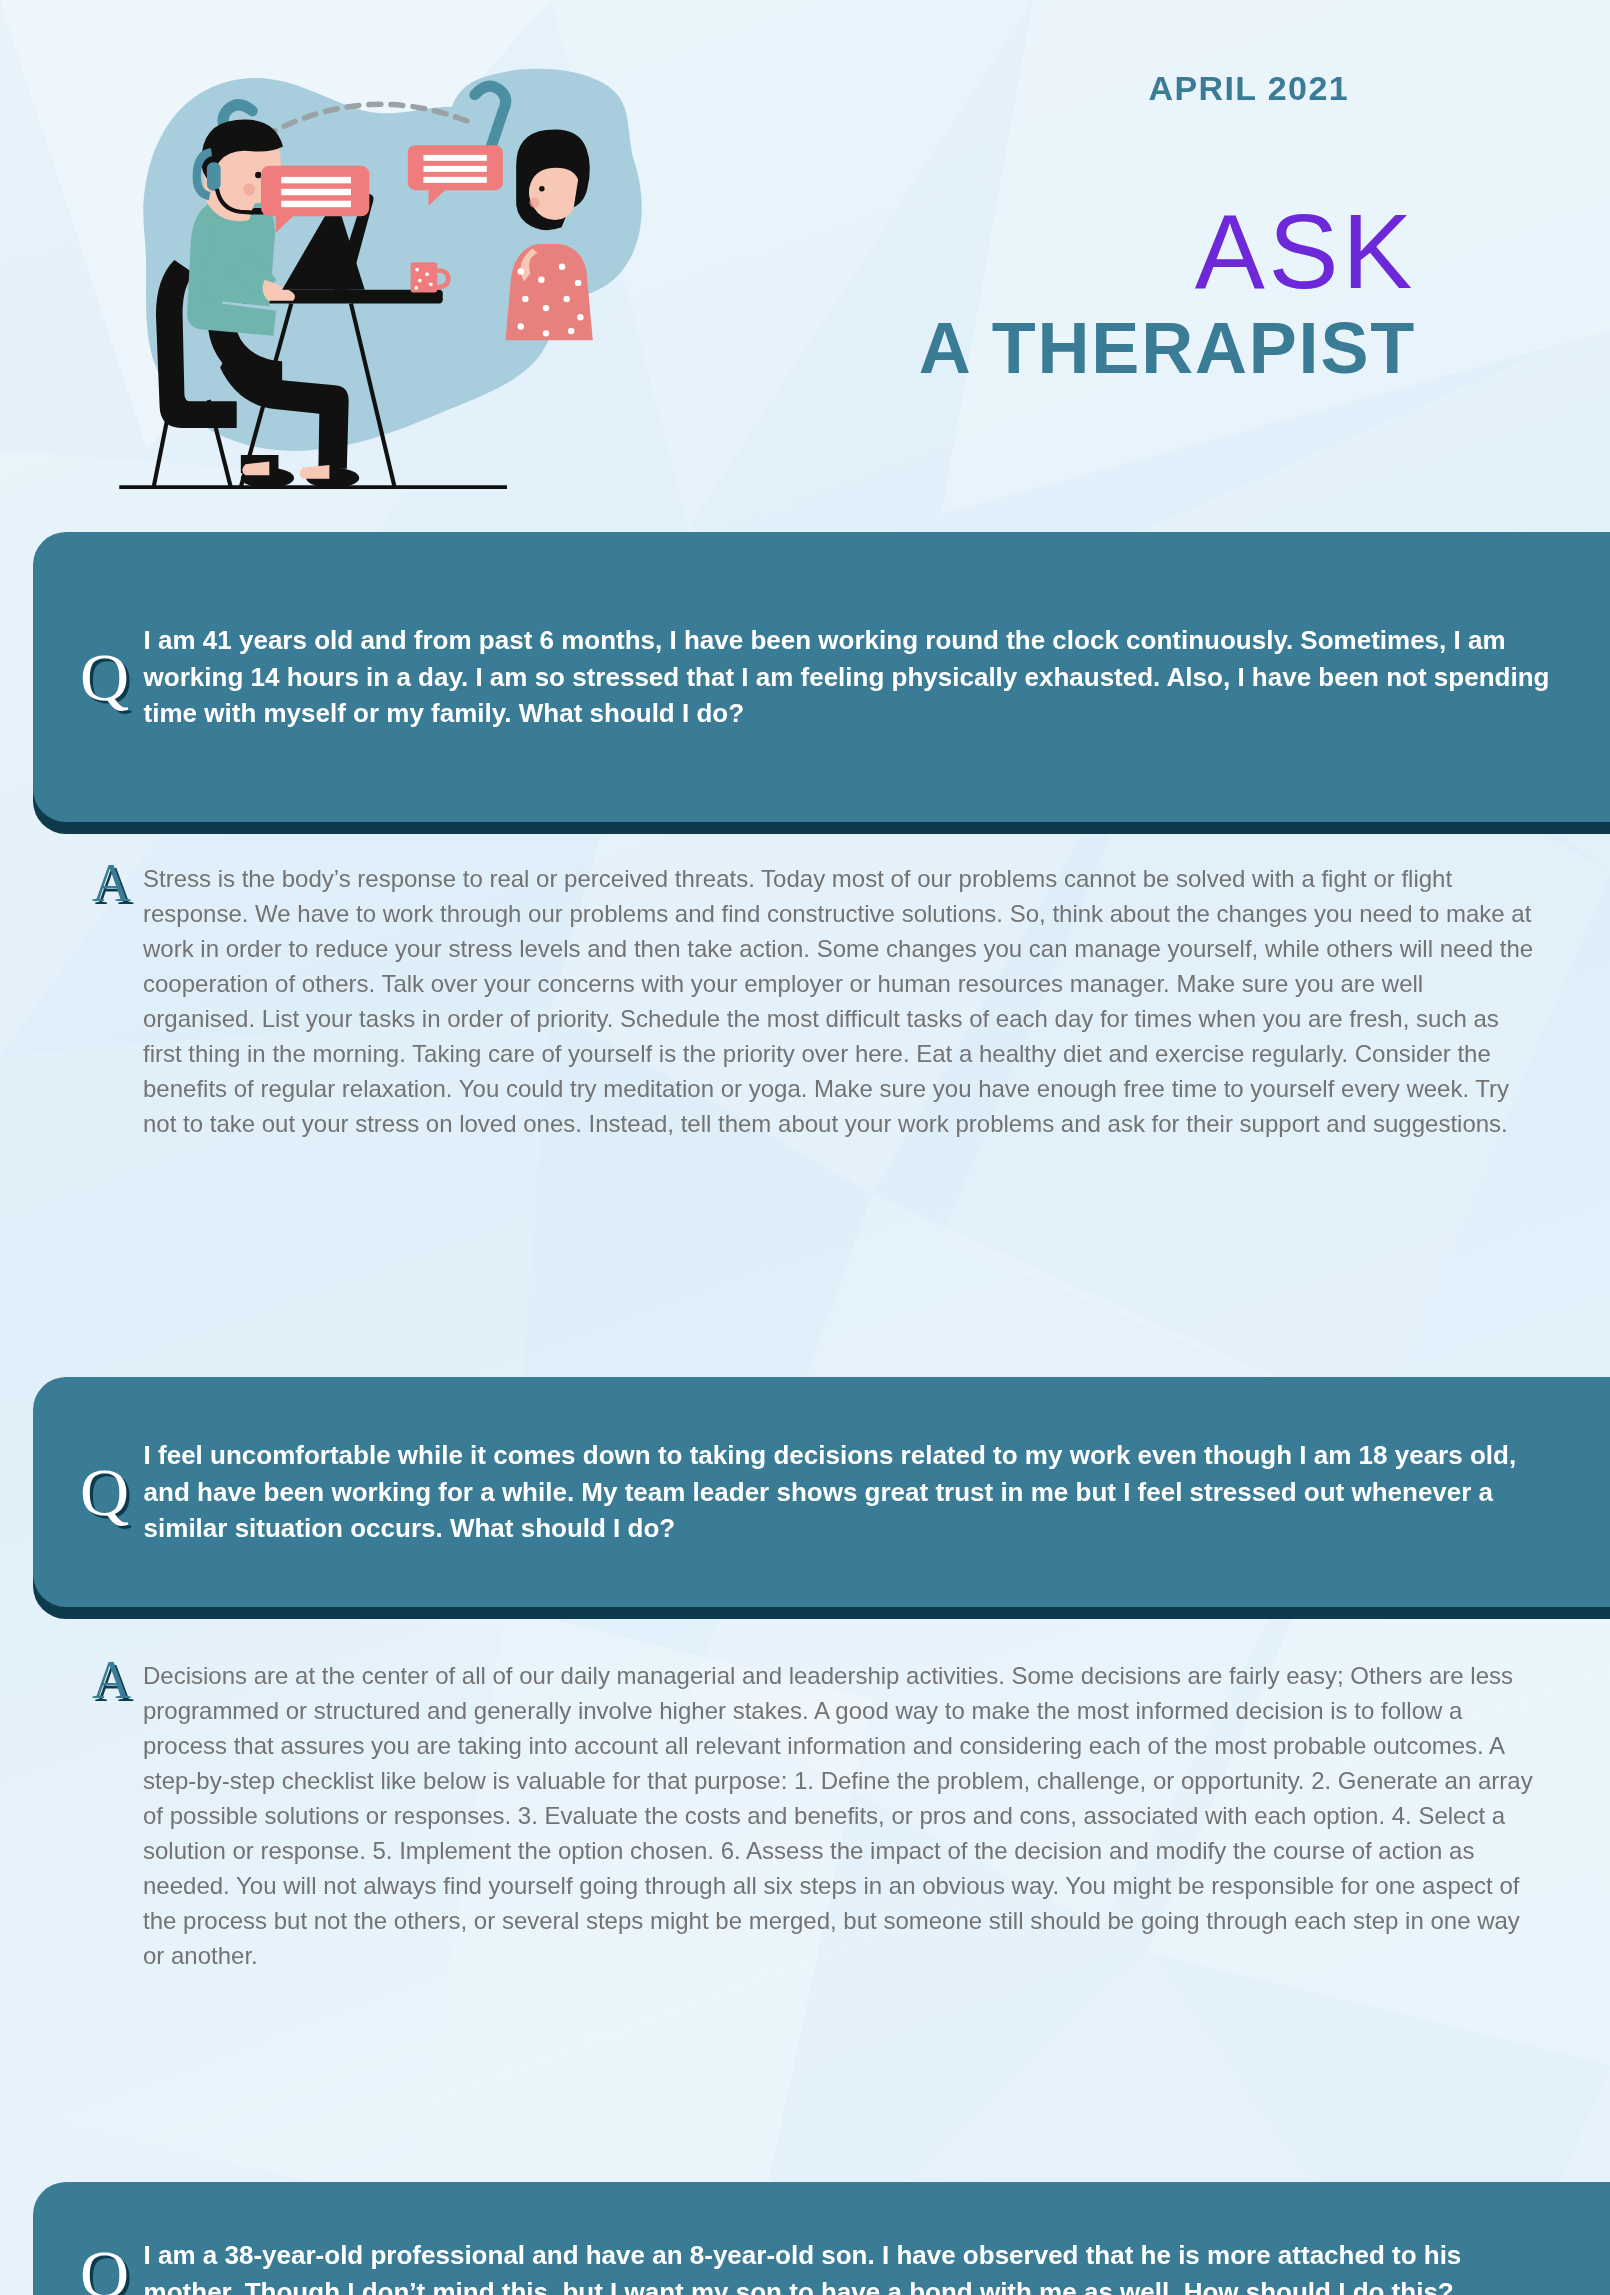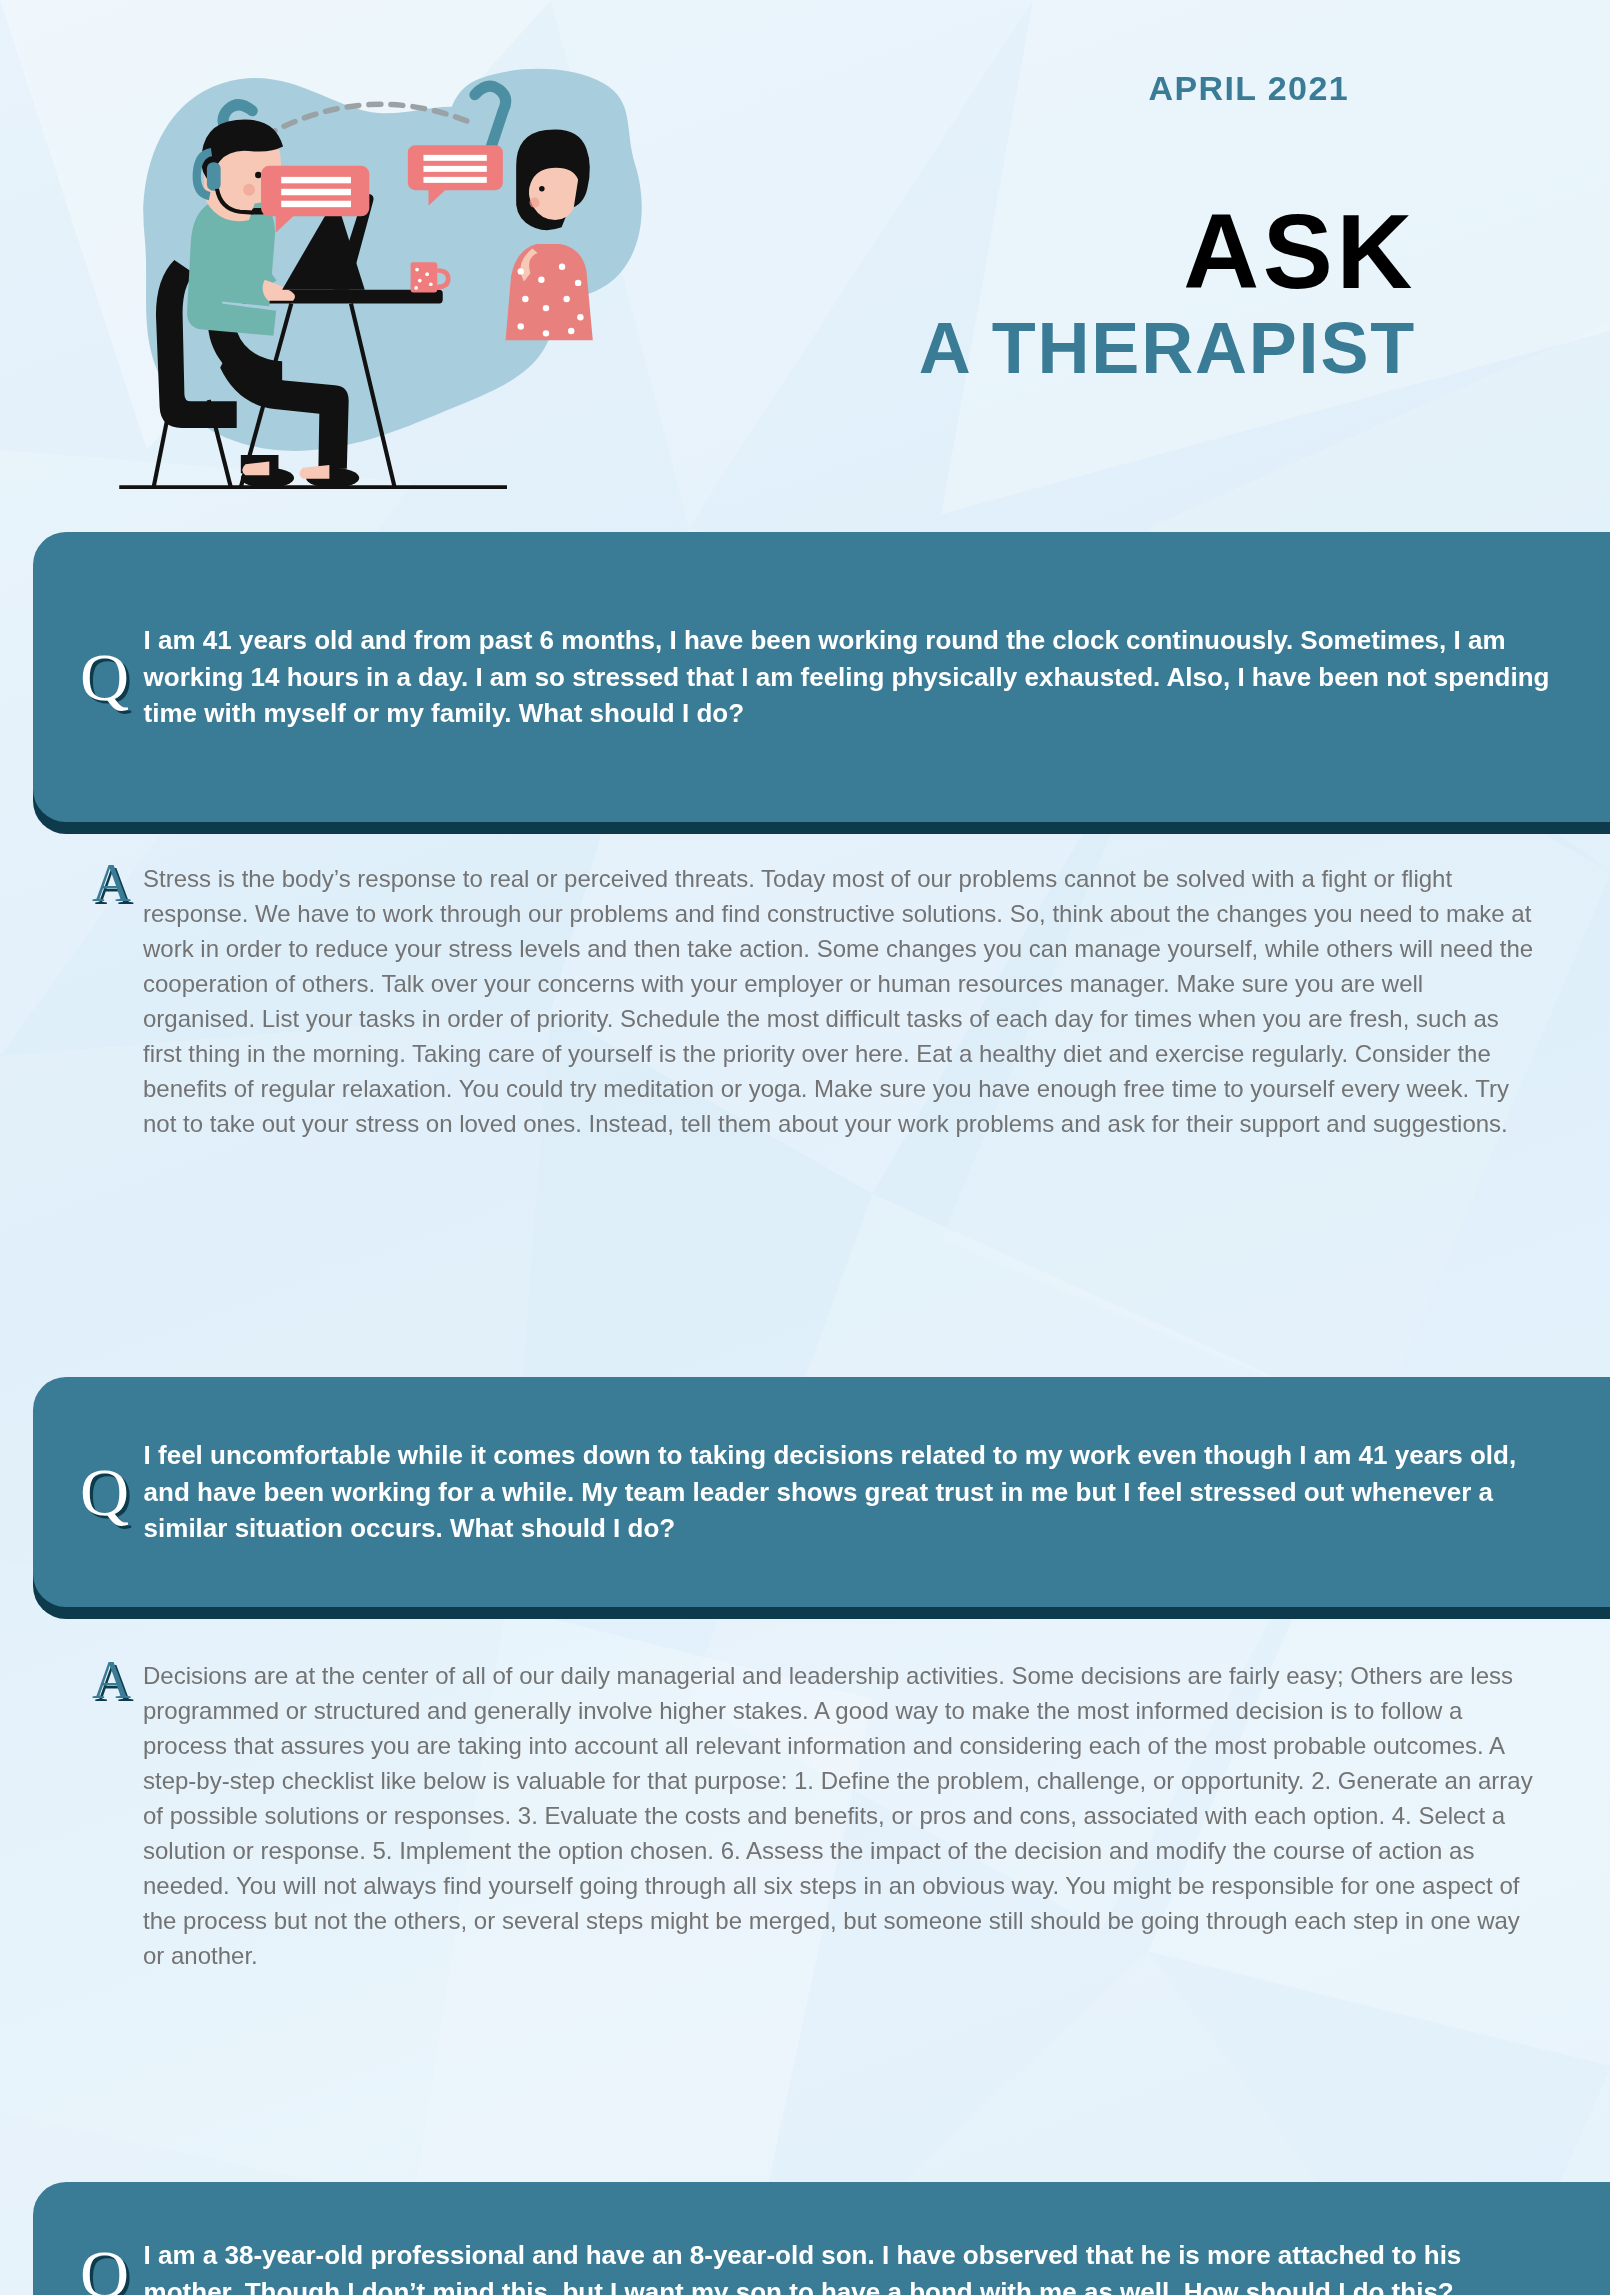--- a/index.html
+++ b/index.html
@@ -35,21 +35,21 @@
     color:#3A7B96;
     font-family:"Liberation Sans", sans-serif;
   }
   .illus { position:absolute; left:94px; top:51px; width:569px; height:450px; }
 
   .title-wrap {
     position:absolute; left:691px; top:202px;
     text-align:right; width:725px;
   }
   .title-line1 {
-    font-size: 105px; font-weight: 700; color:#000000;
+    font-size: 105px; font-weight: 400; color:#6d28d9;
     letter-spacing: 3.7px; line-height: 0.96;
     font-family:"Liberation Sans", sans-serif;
     display:block;
   }
   .title-line2 {
     font-size: 72px; font-weight: 700; color:#3A7B96;
     letter-spacing: 1.8px; line-height: 1.0;
     font-family:"Liberation Sans", sans-serif;
     display:block;
     margin-top: 9.2px;
@@ -267,21 +267,21 @@
     <div class="q-text">I am 41 years old and from past 6 months, I have been working round the clock continuously. Sometimes, I am working 14 hours in a day. I am so stressed that I am feeling physically exhausted. Also, I have been not spending time with myself or my family. What should I do?</div>
   </div>
 
   <div class="ablock" style="top:861px;">
     <div class="a-mark">A</div>
     <div class="a-text">Stress is the body’s response to real or perceived threats. Today most of our problems cannot be solved with a fight or flight response. We have to work through our problems and find constructive solutions. So, think about the changes you need to make at work in order to reduce your stress levels and then take action. Some changes you can manage yourself, while others will need the cooperation of others. Talk over your concerns with your employer or human resources manager. Make sure you are well organised. List your tasks in order of priority. Schedule the most difficult tasks of each day for times when you are fresh, such as first thing in the morning. Taking care of yourself is the priority over here. Eat a healthy diet and exercise regularly. Consider the benefits of regular relaxation. You could try meditation or yoga. Make sure you have enough free time to yourself every week. Try not to take out your stress on loved ones. Instead, tell them about your work problems and ask for their support and suggestions.</div>
   </div>
 
   <div class="qblock" style="top:1377px; height:230px;">
     <div class="q-mark">Q</div>
-    <div class="q-text">I feel uncomfortable while it comes down to taking decisions related to my work even though I am 41 years old, and have been working for a while. My team leader shows great trust in me but I feel stressed out whenever a similar situation occurs. What should I do?</div>
+    <div class="q-text">I feel uncomfortable while it comes down to taking decisions related to my work even though I am 18 years old, and have been working for a while. My team leader shows great trust in me but I feel stressed out whenever a similar situation occurs. What should I do?</div>
   </div>
 
   <div class="ablock" style="top:1658px;">
     <div class="a-mark">A</div>
     <div class="a-text">Decisions are at the center of all of our daily managerial and leadership activities. Some decisions are fairly easy; Others are less programmed or structured and generally involve higher stakes. A good way to make the most informed decision is to follow a process that assures you are taking into account all relevant information and considering each of the most probable outcomes. A step-by-step checklist like below is valuable for that purpose: 1. Define the problem, challenge, or opportunity. 2. Generate an array of possible solutions or responses. 3. Evaluate the costs and benefits, or pros and cons, associated with each option. 4. Select a solution or response. 5. Implement the option chosen. 6. Assess the impact of the decision and modify the course of action as needed. You will not always find yourself going through all six steps in an obvious way. You might be responsible for one aspect of the process but not the others, or several steps might be merged, but someone still should be going through each step in one way or another.</div>
   </div>
 
   <div class="qblock" style="top:2182px; height:184px;">
     <div class="q-mark">Q</div>
     <div class="q-text">I am a 38-year-old professional and have an 8-year-old son. I have observed that he is more attached to his mother. Though I don’t mind this, but I want my son to have a bond with me as well. How should I do this?</div>

